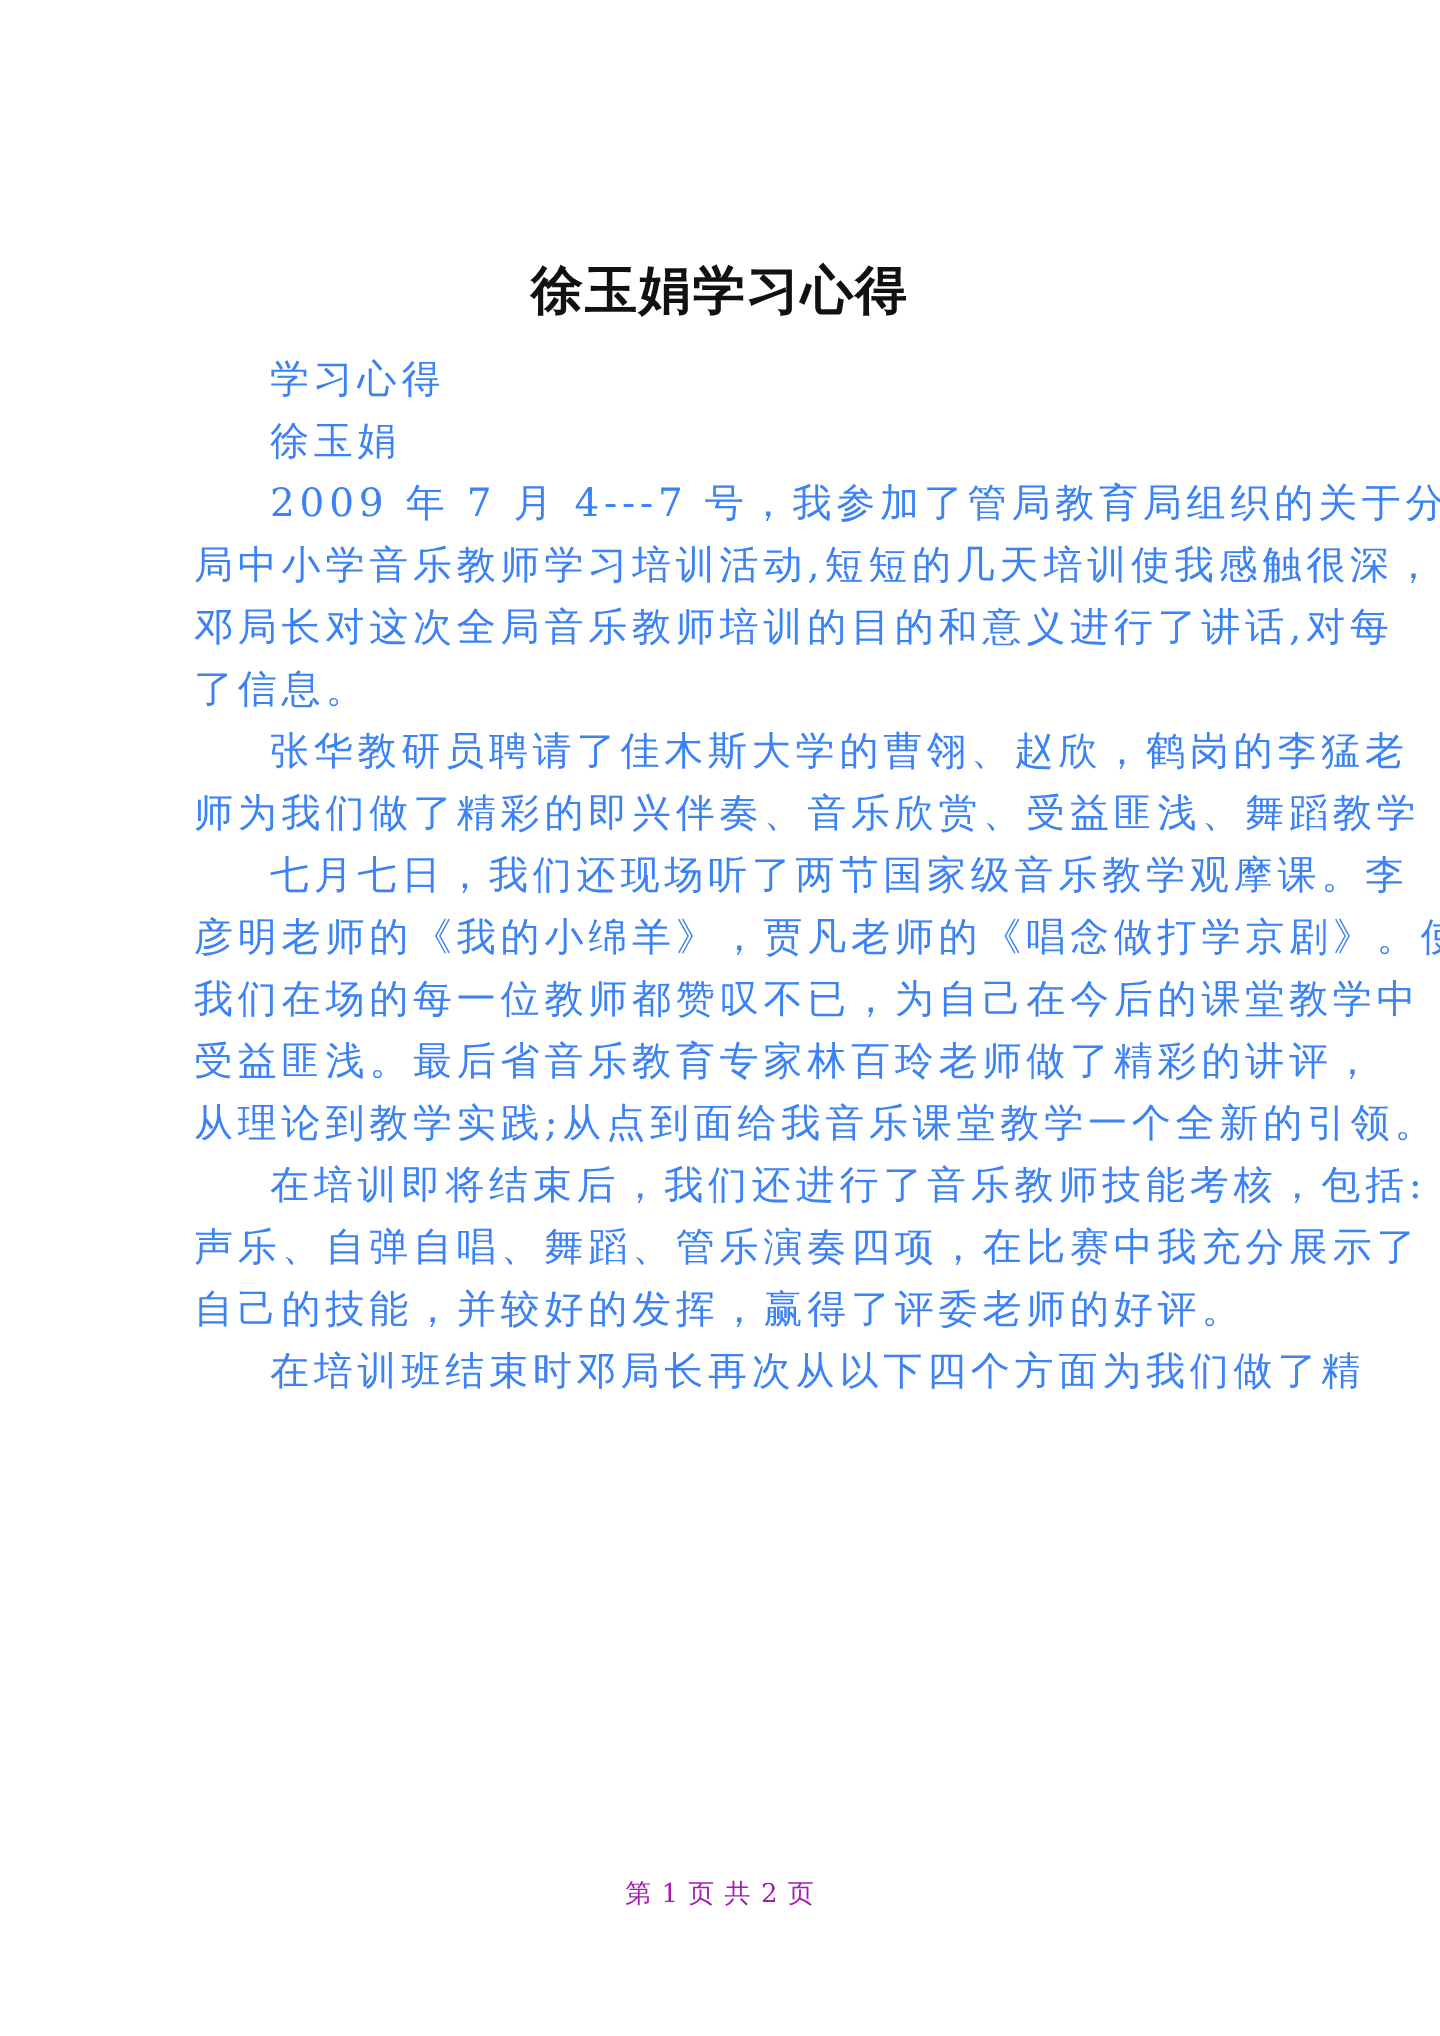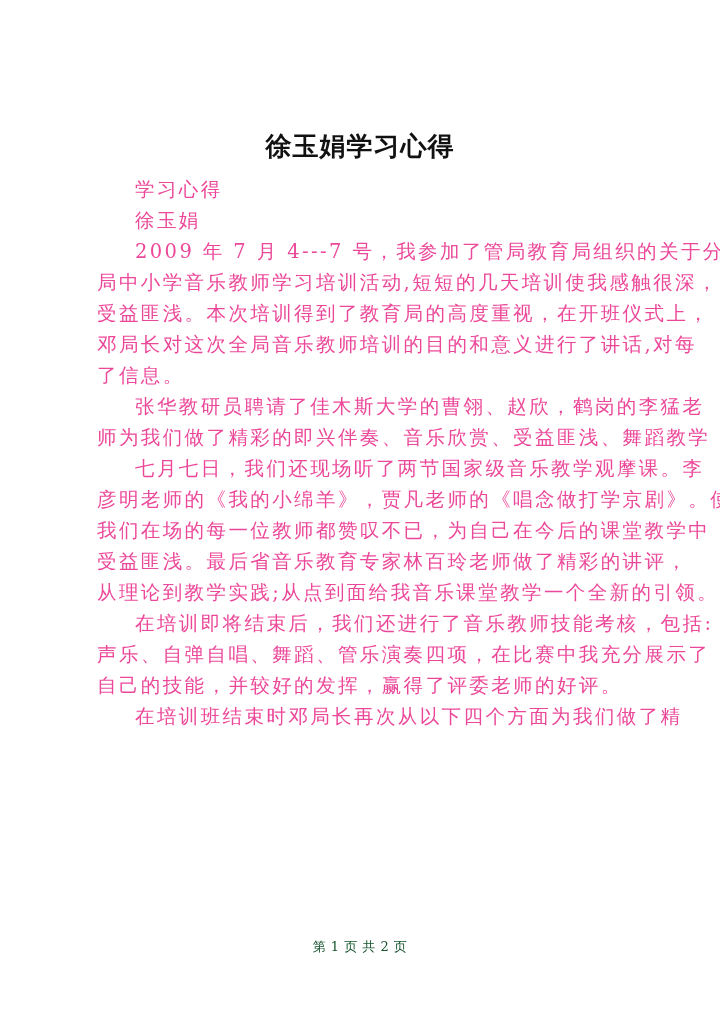--- a/index.html
+++ b/index.html
@@ -34,54 +34,53 @@
       color: #111;
       line-height: 36px;
     }
     .body-text {
       position: absolute;
       top: 174px;
       left: 97px;
       width: 540px;
       font-size: 19.5px;
       line-height: 31px;
-      color: #ec4899;
+      color: #3b82f6;
       letter-spacing: 2.4px;
     }
     .line {
       white-space: nowrap;
       height: 31px;
     }
     .indent {
       padding-left: 38px;
     }
     .footer {
       position: absolute;
       top: 938px;
       left: 0;
       width: 720px;
       text-align: center;
       font-size: 13px;
-      color: #14532d;
+      color: #a21caf;
       letter-spacing: 0.5px;
     }
   </style>
 </head>
 <body>
 
 <div class="page">
   <div class="title">徐玉娟学习心得</div>
 
   <div class="body-text">
     <div class="line indent">学习心得</div>
     <div class="line indent">徐玉娟</div>
     <div id="para-lines">
         <div class="line indent">2009 年 7 月 4---7 号，我参加了管局教育局组织的关于分</div>
         <div class="line">局中小学音乐教师学习培训活动,短短的几天培训使我感触很深，</div>
-        <div class="line">受益匪浅。本次培训得到了教育局的高度重视，在开班仪式上，</div>
         <div class="line">邓局长对这次全局音乐教师培训的目的和意义进行了讲话,对每</div>
         <div class="line">了信息。</div>
         <div class="line indent">张华教研员聘请了佳木斯大学的曹翎、赵欣，鹤岗的李猛老</div>
         <div class="line">师为我们做了精彩的即兴伴奏、音乐欣赏、受益匪浅、舞蹈教学</div>
         <div class="line indent">七月七日，我们还现场听了两节国家级音乐教学观摩课。李</div>
         <div class="line">彦明老师的《我的小绵羊》，贾凡老师的《唱念做打学京剧》。使</div>
         <div class="line">我们在场的每一位教师都赞叹不已，为自己在今后的课堂教学中</div>
         <div class="line">受益匪浅。最后省音乐教育专家林百玲老师做了精彩的讲评，</div>
         <div class="line">从理论到教学实践;从点到面给我音乐课堂教学一个全新的引领。</div>
         <div class="line indent">在培训即将结束后，我们还进行了音乐教师技能考核，包括:</div>

